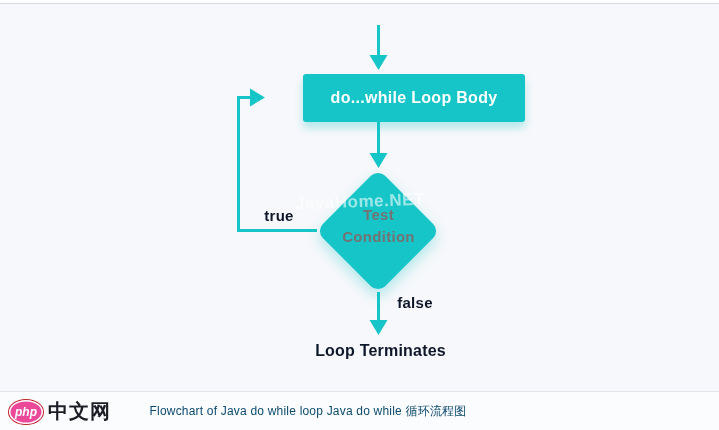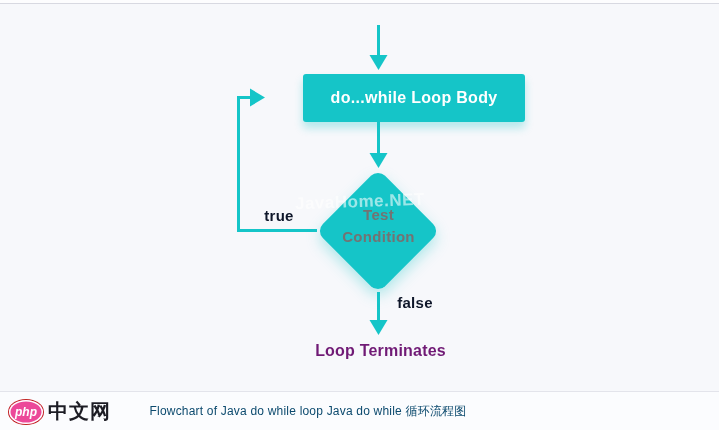--- a/index.html
+++ b/index.html
@@ -37,21 +37,21 @@
     line-height:22px;letter-spacing:.3px;
   }
   .edge-label{
     position:absolute;color:#0f172a;font-weight:bold;font-size:15px;
     letter-spacing:.3px;text-align:center;
   }
   .edge-label.true{left:254px;top:207px;width:50px;}
   .edge-label.false{left:389px;top:294px;width:52px;}
   .terminates{
     position:absolute;left:298px;top:342px;width:165px;text-align:center;
-    color:#701a75;font-weight:bold;font-size:16px;letter-spacing:.2px;
+    color:#0f172a;font-weight:bold;font-size:16px;letter-spacing:.2px;
   }
   .watermark{
     position:absolute;left:295px;top:192px;white-space:nowrap;
     color:rgba(255,255,255,.58);font-weight:bold;font-size:17px;
     letter-spacing:.5px;transform:rotate(-2deg);
   }
 
   .footer{
     position:absolute;left:0;top:391px;width:719px;height:39px;
     background:#fbfcfe;border-top:1px solid #e3e4eb;box-sizing:border-box;

